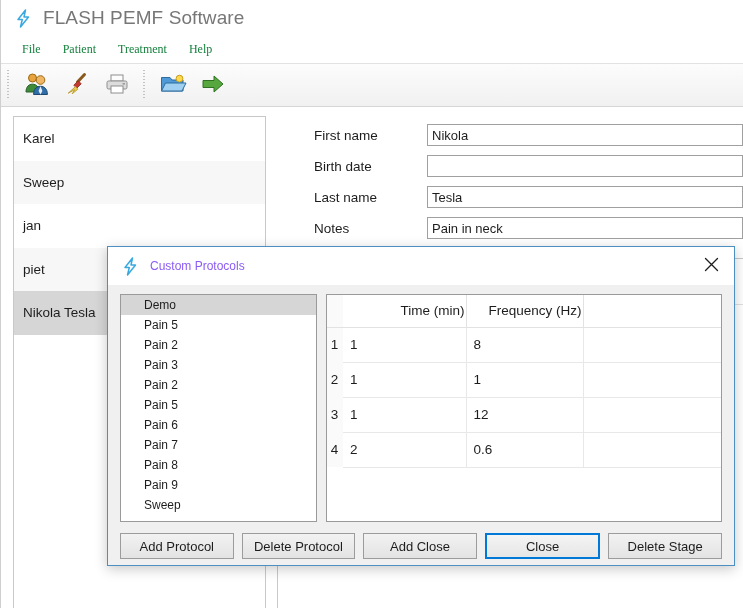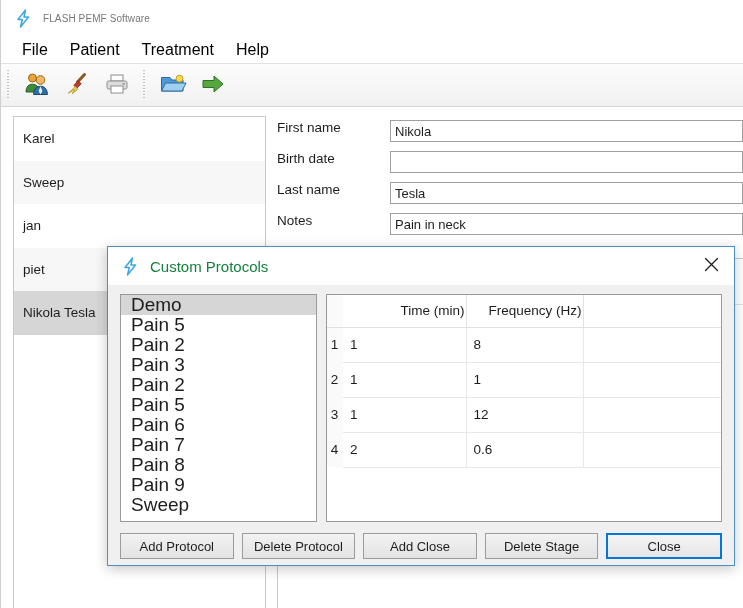--- a/index.html
+++ b/index.html
@@ -39,41 +39,42 @@
     align-items: center;
     box-sizing: border-box;
     padding-left: 12px;
   }
   #title-bar .app-icon {
     width: 20px; height: 20px;
     display: flex; align-items: center; justify-content: center;
     margin-right: 10px;
   }
   #title-bar .title-text {
-    font-size: 10px;
+    font-size: 19px;
     color: #777777;
     letter-spacing: .1px;
   }
 
   
   #menu-bar {
     position: absolute;
     left: 0; top: 36px;
     width: 100%; height: 27px;
     background: #ffffff;
     display: flex;
     align-items: center;
     padding-left: 10px;
     box-sizing: border-box;
   }
   #menu-bar .menu-item {
-    font-size: 16px;
-    color: #000000;
+    font-size: 12px;
+    color: #15803d;
     padding: 2px 11px;
     cursor: default;
+    font-family: Liberation Serif, serif;
   }
 
   
   #toolbar {
     position: absolute;
     left: 0; top: 63px;
     width: 100%; height: 44px;
     background: linear-gradient(#fcfcfc, #f1f1f1);
     border-top: 1px solid #e2e2e2;
     border-bottom: 1px solid #d6d6d6;
@@ -139,23 +140,24 @@
 
   
   #patient-form {
     position: absolute;
     left: 276px; top: 12px;
     right: 0;
     height: 130px;
   }
   .form-row {
     display: flex;
-    align-items: flex-start;
+    align-items: center;
     height: 30px;
     margin-bottom: 1px;
+    margin-left: 37px;
   }
   .form-label {
     width: 113px;
     font-size: 13.5px;
     color: #1d1d1d;
     flex: 0 0 113px;
   }
   .form-input {
     flex: 1 1 auto;
     height: 22px;
@@ -226,22 +228,22 @@
     padding-left: 12px;
     box-sizing: border-box;
     position: relative;
   }
   #dialog-title-bar .dlg-icon {
     width: 20px; height: 20px;
     display: flex; align-items: center; justify-content: center;
     margin-right: 10px;
   }
   #dialog-title-bar .dlg-title {
-    font-size: 15px;
-    color: #15803d;
+    font-size: 12px;
+    color: #8b5cf6;
   }
   #dialog-close {
     position: absolute;
     right: 0; top: 0;
     width: 45px; height: 37px;
     display: flex; align-items: center; justify-content: center;
     cursor: default;
   }
   #dialog-body {
     position: absolute;
@@ -255,22 +257,22 @@
     left: 12px; top: 9px;
     width: 197px; height: 228px;
     background: #ffffff;
     border: 1px solid #9a9a9a;
     box-sizing: border-box;
     overflow: hidden;
   }
   .protocol-item {
     height: 20px;
     line-height: 20px;
-    padding-left: 10px;
-    font-size: 19px;
+    padding-left: 23px;
+    font-size: 12px;
     color: #1d1d1d;
     cursor: default;
   }
   .protocol-item.selected { background: #d6d6d6; }
 
   
   #stage-table-wrap {
     position: absolute;
     left: 218px; top: 9px;
     right: 12px; height: 228px;
@@ -545,18 +547,18 @@
             <td class="c-rest"></td>
           </tr>
         </tbody>
       </table>
     </div>
 
     <div id="dialog-buttons">
       <button class="dlg-btn">Add Protocol</button>
       <button class="dlg-btn">Delete Protocol</button>
       <button class="dlg-btn">Add Close</button>
+      <button class="dlg-btn default">Close</button>
       <button class="dlg-btn">Delete Stage</button>
-      <button class="dlg-btn default">Close</button>
     </div>
 
   </div>
 </div>
 
 </body></html>

